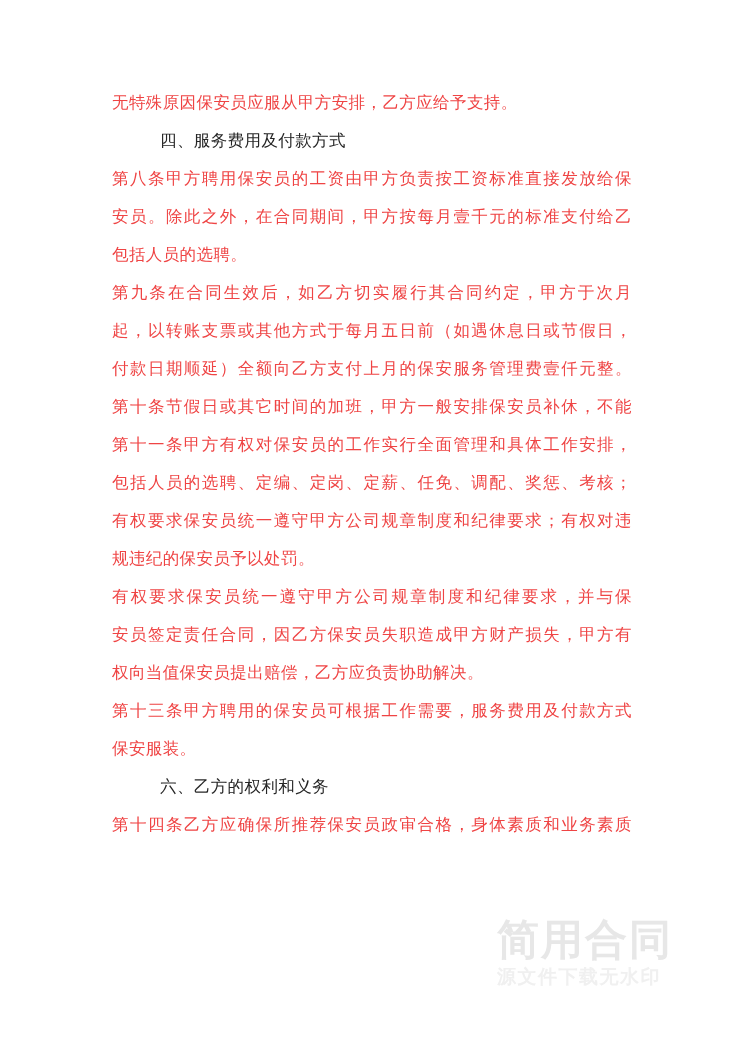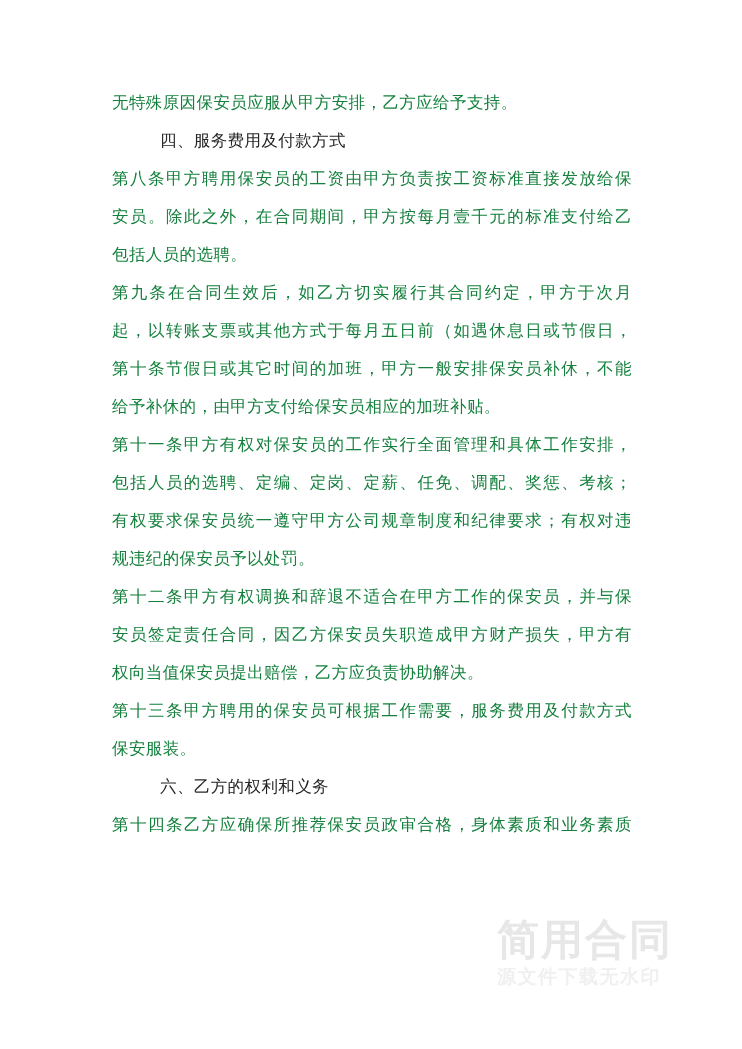--- a/index.html
+++ b/index.html
@@ -25,21 +25,21 @@
   #doc-body {
     position: absolute;
     left: 112px;
     top: 84px;
     width: 520px;
   }
   .line {
     font-size: 16.5px;
     line-height: 38px;
     height: 38px;
-    color: #15803d;
+    color: #ef4444;
     white-space: nowrap;
     letter-spacing: 0.4px;
     font-weight: 400;
   }
   .line.heading {
     color: #262626;
     margin-left: 48px;
   }
   .line.justify {
     white-space: normal;
@@ -81,27 +81,27 @@
 <div id="page">
 
   <div id="doc-body">
       <div class="line">无特殊原因保安员应服从甲方安排，乙方应给予支持。</div>
       <div class="line heading">四、服务费用及付款方式</div>
       <div class="line justify">第八条甲方聘用保安员的工资由甲方负责按工资标准直接发放给保</div>
       <div class="line justify">安员。除此之外，在合同期间，甲方按每月壹千元的标准支付给乙</div>
       <div class="line">包括人员的选聘。</div>
       <div class="line justify">第九条在合同生效后，如乙方切实履行其合同约定，甲方于次月</div>
       <div class="line justify">起，以转账支票或其他方式于每月五日前（如遇休息日或节假日，</div>
+      <div class="line justify">付款日期顺延）全额向乙方支付上月的保安服务管理费壹仟元整。</div>
       <div class="line justify">第十条节假日或其它时间的加班，甲方一般安排保安员补休，不能</div>
-      <div class="line">给予补休的，由甲方支付给保安员相应的加班补贴。</div>
       <div class="line justify">第十一条甲方有权对保安员的工作实行全面管理和具体工作安排，</div>
       <div class="line justify">包括人员的选聘、定编、定岗、定薪、任免、调配、奖惩、考核；</div>
       <div class="line justify">有权要求保安员统一遵守甲方公司规章制度和纪律要求；有权对违</div>
       <div class="line">规违纪的保安员予以处罚。</div>
-      <div class="line justify">第十二条甲方有权调换和辞退不适合在甲方工作的保安员，并与保</div>
+      <div class="line justify">有权要求保安员统一遵守甲方公司规章制度和纪律要求，并与保</div>
       <div class="line justify">安员签定责任合同，因乙方保安员失职造成甲方财产损失，甲方有</div>
       <div class="line">权向当值保安员提出赔偿，乙方应负责协助解决。</div>
       <div class="line justify">第十三条甲方聘用的保安员可根据工作需要，服务费用及付款方式</div>
       <div class="line">保安服装。</div>
       <div class="line heading">六、乙方的权利和义务</div>
       <div class="line justify">第十四条乙方应确保所推荐保安员政审合格，身体素质和业务素质</div>
     </div>
 
   <div id="watermark">
     <div id="wm-main" style="color: rgb(231, 231, 231);">简用合同</div>

